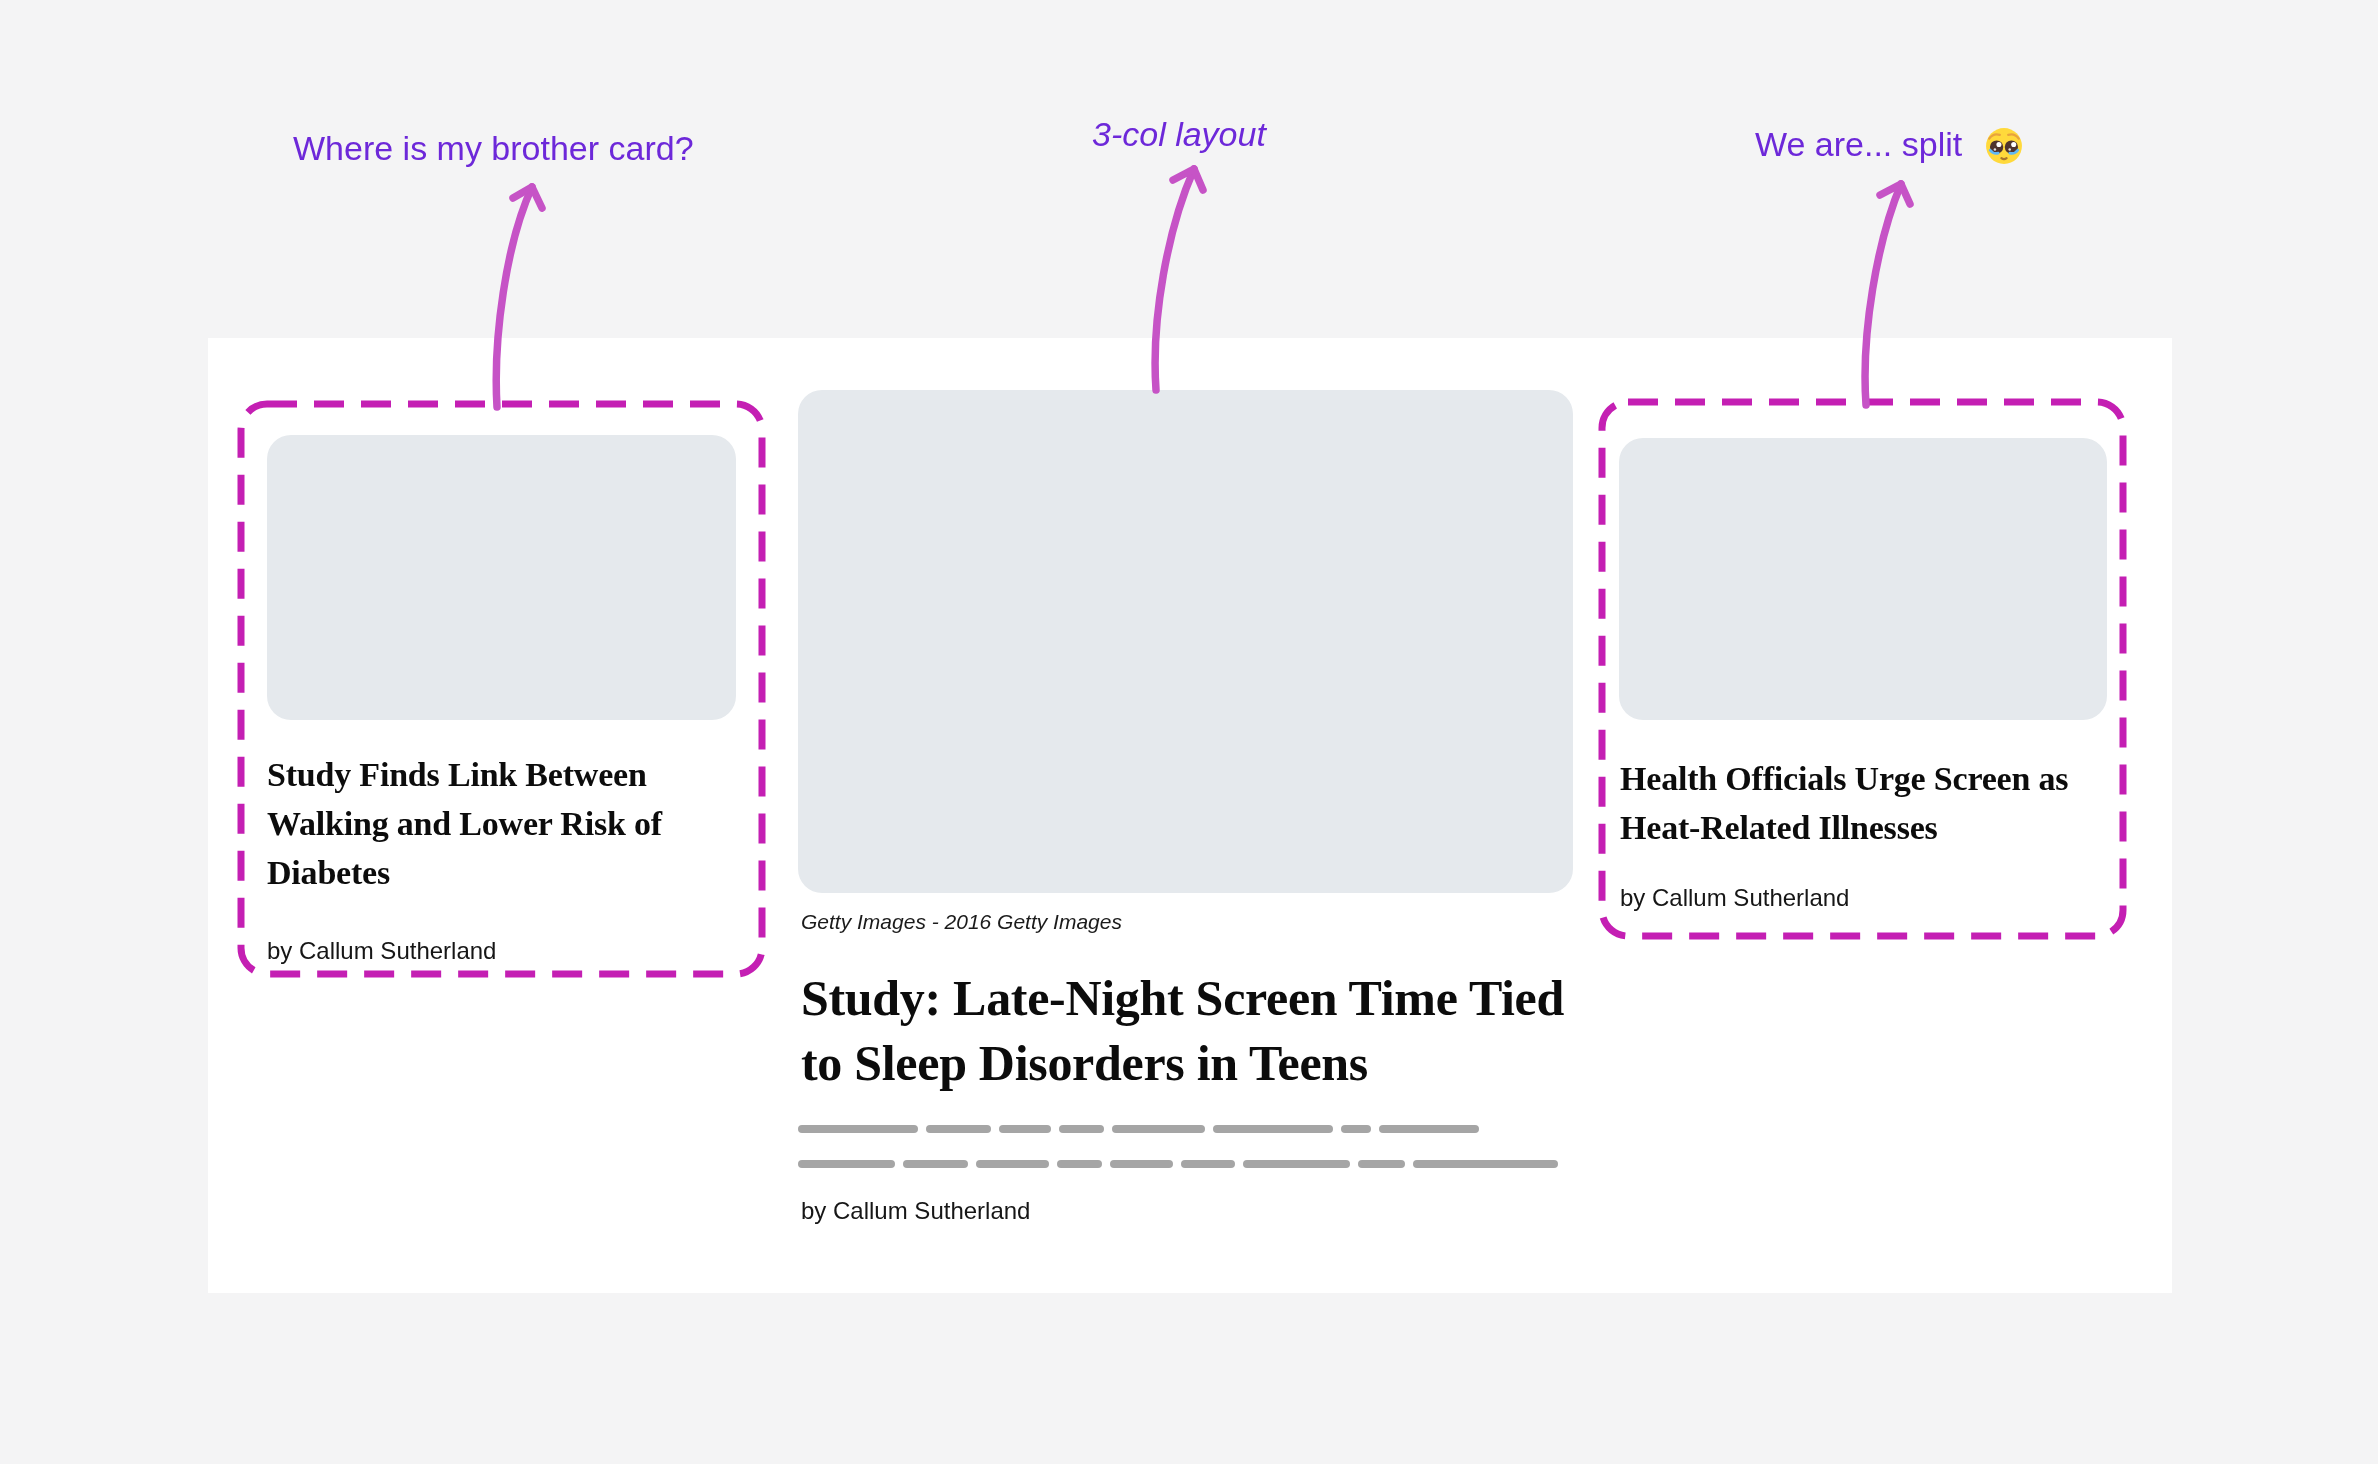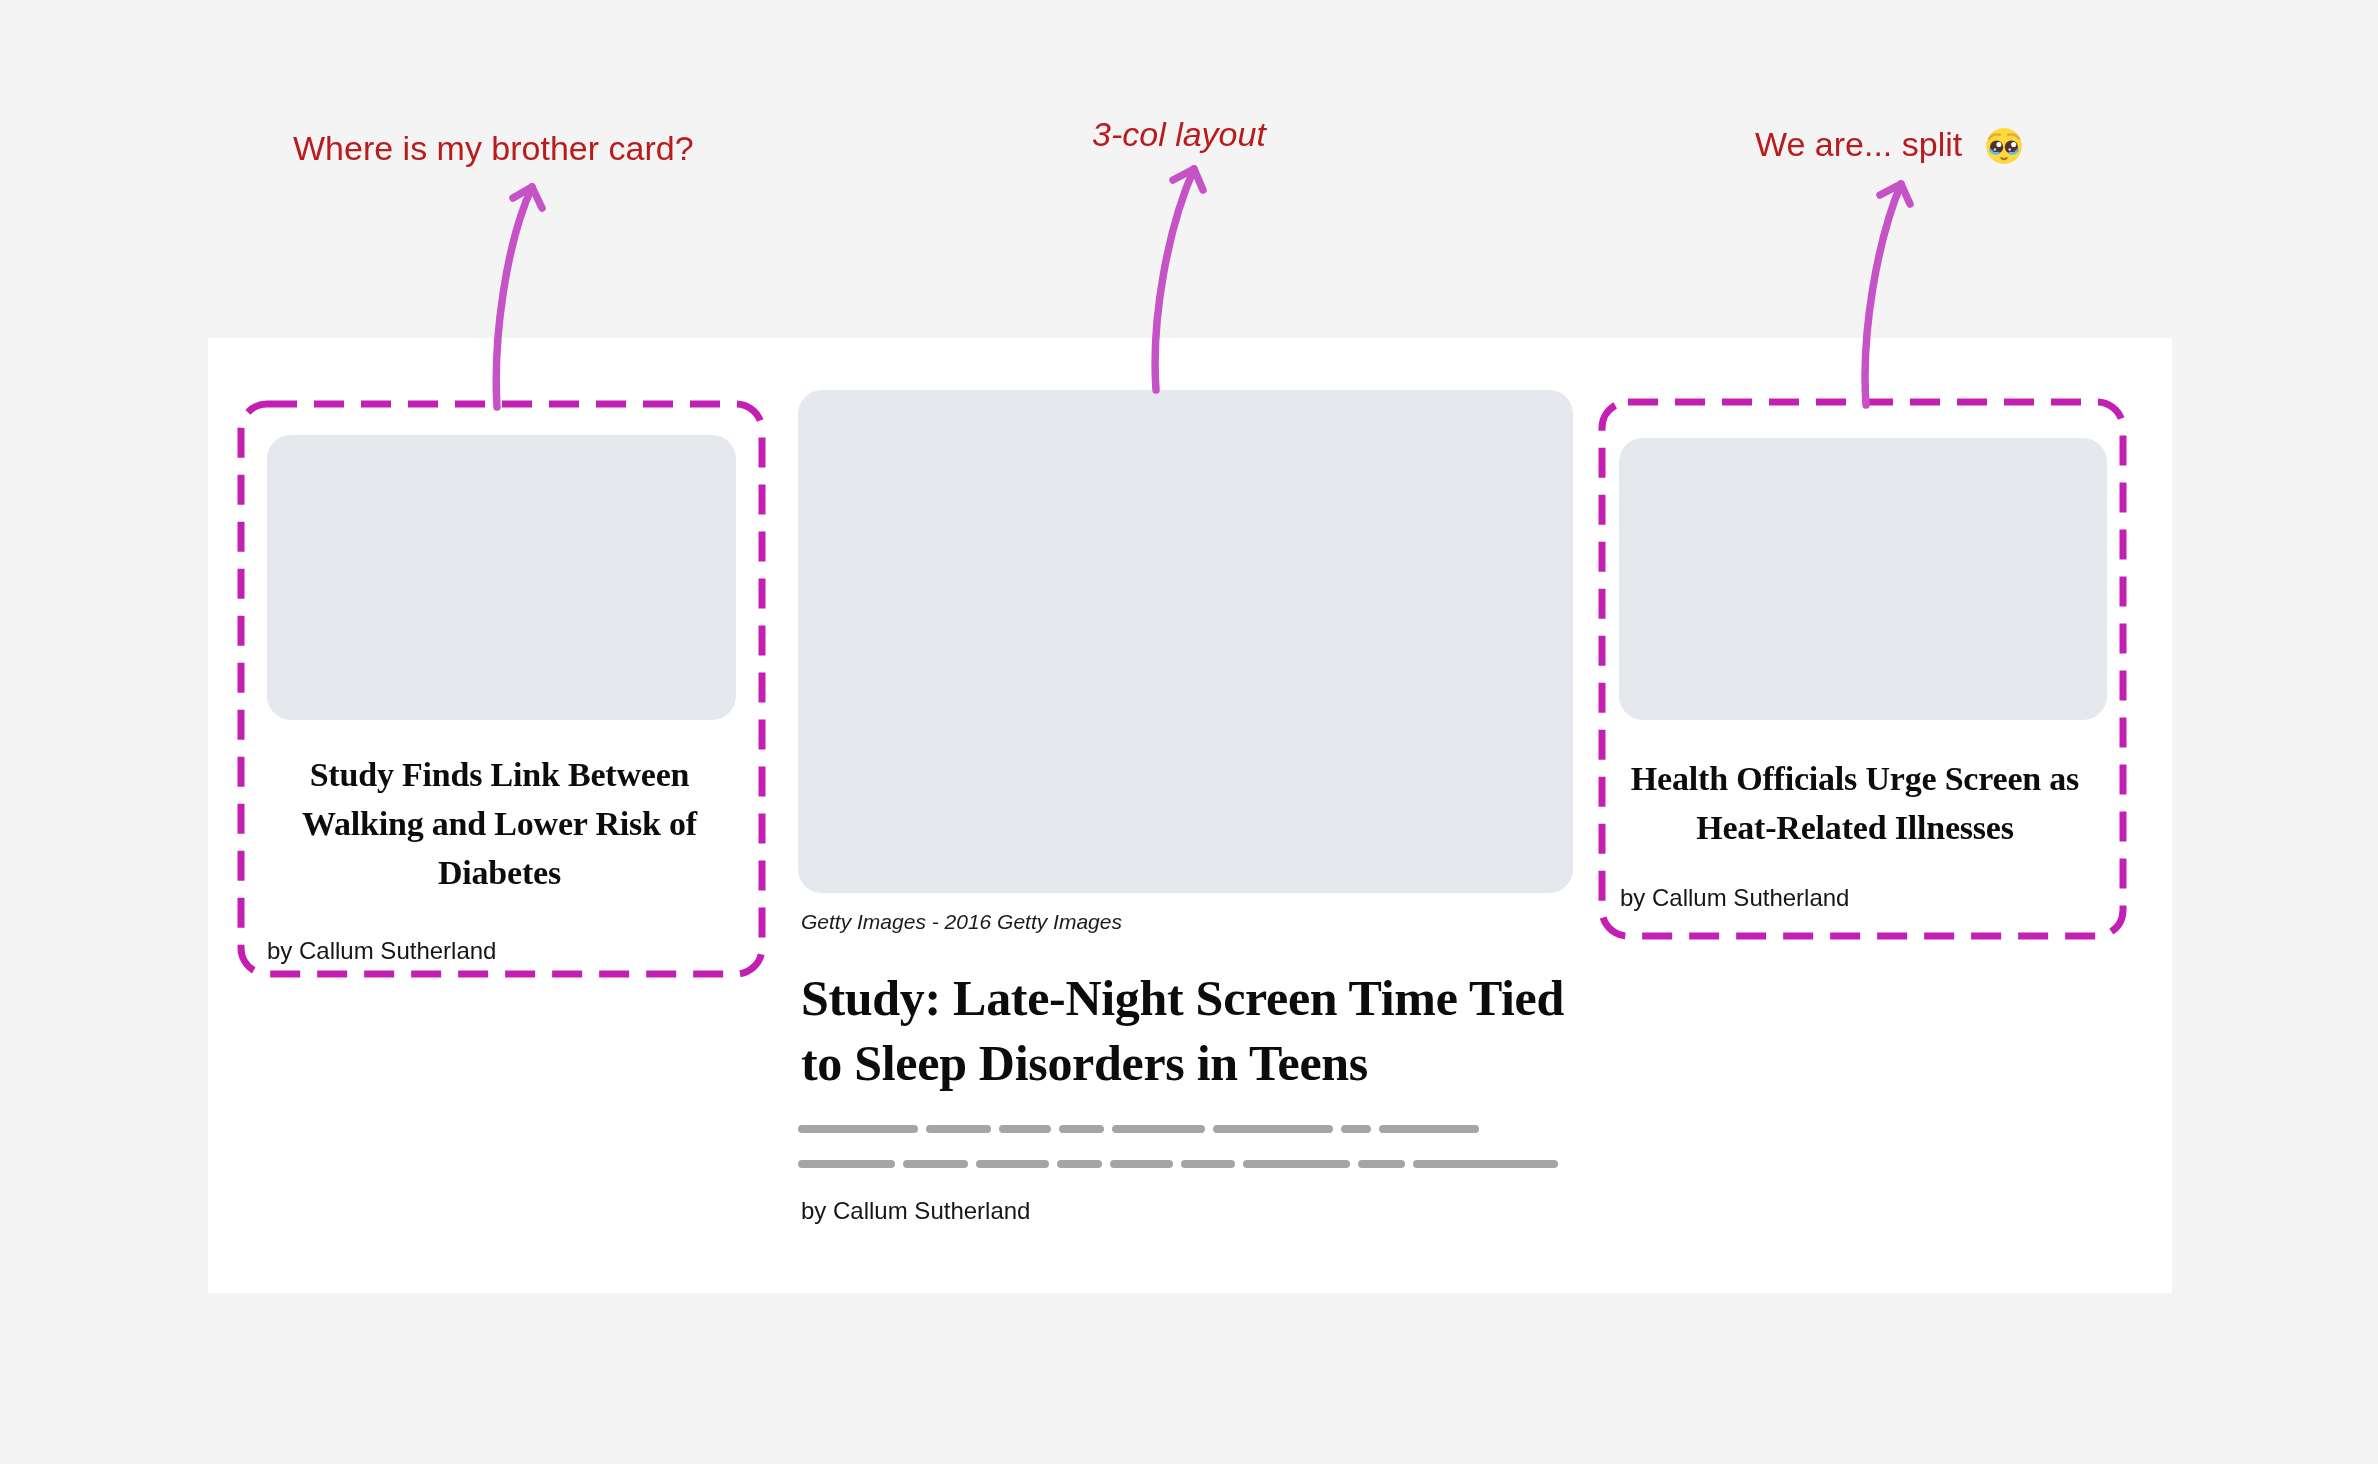--- a/index.html
+++ b/index.html
@@ -18,21 +18,21 @@
     background:var(--canvas-bg);
     font-family:"Liberation Sans",sans-serif;
     color:var(--ink);
     overflow:hidden;
   }
   
   .annotation{
     position:absolute;
     font-size:34px;
     line-height:40px;
-    color:#b91c1c;
+    color:#6d28d9;
     white-space:nowrap;
     z-index:6;
     display:flex;
     align-items:center;
     gap:9px;
   }
   .ann-left{left:293px;top:128px;}
   .ann-center{left:1092px;top:114px;font-style:italic;}
   .ann-right{left:1755px;top:124px;gap:23px;}
   .emoji-face{width:38px;height:38px;display:inline-block;transform:translateY(2px);}
@@ -48,21 +48,21 @@
     stroke-linecap:round;
     stroke-linejoin:round;
   }
   
   .panel{
     position:absolute;left:208px;top:338px;width:1964px;height:955px;
     background:var(--panel-bg);
     z-index:1;
   }
   
-  .card{position:absolute;z-index:2;text-align:center;}
+  .card{position:absolute;z-index:2;}
   .card-left{left:237px;top:400px;width:529px;height:578px;}
   .card-right{left:1598px;top:398px;width:529px;height:542px;}
   .dash-outline{position:absolute;left:0;top:0;width:100%;height:100%;pointer-events:none;}
   .dash-outline rect{
     fill:none;
     stroke:var(--accent-dash);
     stroke-width:7;
     stroke-dasharray:30 17;
   }
   .thumb{

